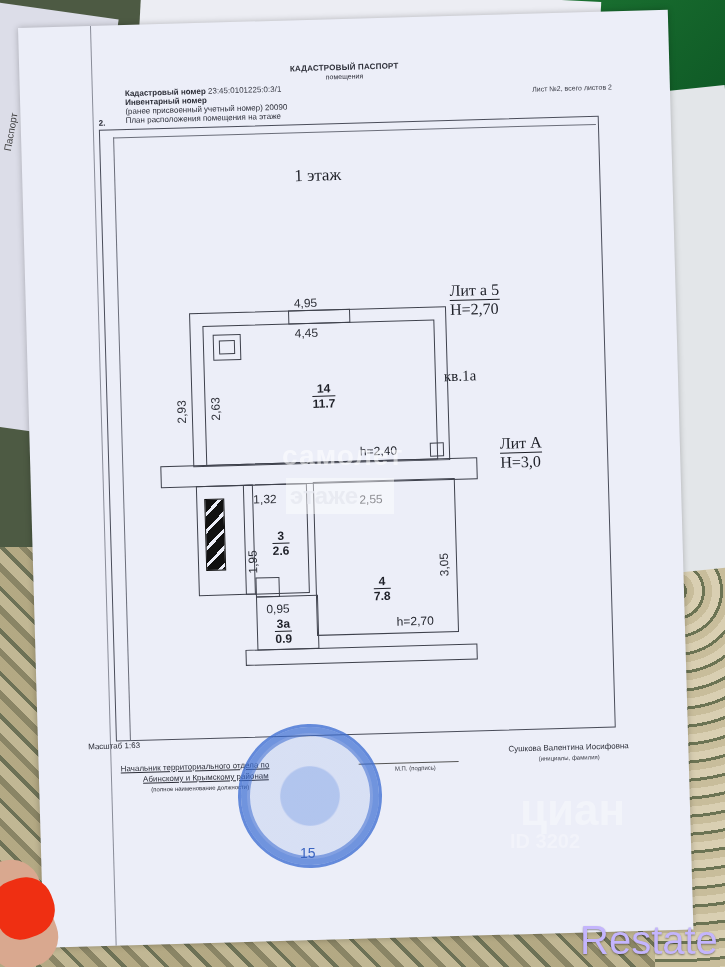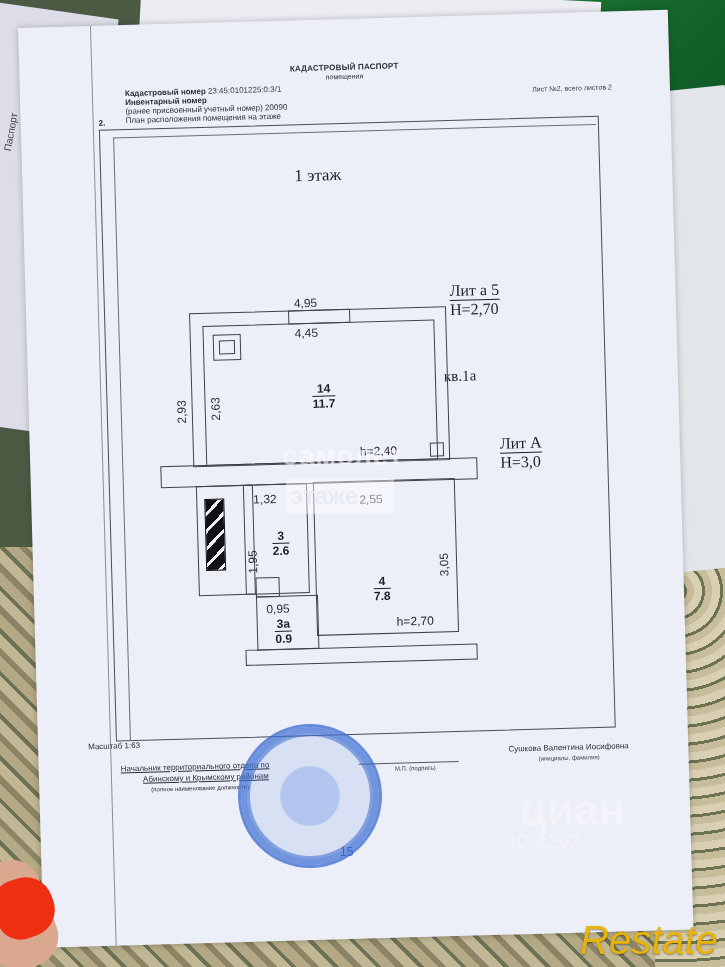--- a/index.html
+++ b/index.html
@@ -47,26 +47,26 @@
   .sig1{position:absolute;left:82px;top:738px;font-size:8px;color:#2c2e38;line-height:11px;}
   .sig1 .u{text-decoration:underline;}
   .sig1 .small{font-size:6px;padding-left:30px;}
   .sign-line{position:absolute;left:320px;top:745px;width:100px;border-bottom:1px solid #555;}
   .mp{position:absolute;left:356px;top:748px;font-size:6px;color:#3a3c46;}
   .person{position:absolute;left:470px;top:730px;font-size:8px;color:#2c2e38;}
   .person-sub{position:absolute;left:500px;top:742px;font-size:6px;color:#3a3c46;}
   .stamp{position:absolute;left:238px;top:724px;width:138px;height:138px;border-radius:50%;
        border:3px solid rgba(60,110,210,.75);box-shadow:inset 0 0 0 6px rgba(60,110,210,.25),inset 0 0 0 9px rgba(60,110,210,.55);
        background:radial-gradient(circle,rgba(70,120,220,.35) 0 30%,rgba(70,120,220,.12) 31% 100%);transform:rotate(-1.6deg);}
-  .stamp-num{position:absolute;left:300px;top:845px;font-size:12px;color:#3a64c0;margin-left:40px;}
+  .stamp-num{position:absolute;left:300px;top:845px;font-size:14px;color:#3a64c0;}
   .wm-samolet{position:absolute;left:282px;top:440px;font-size:28px;font-weight:bold;color:rgba(255,255,255,.55);letter-spacing:1px;}
   .wm-plus{position:absolute;left:286px;top:478px;width:108px;height:36px;background:rgba(255,255,255,.45);font-size:24px;font-weight:bold;color:rgba(230,232,240,.8);line-height:36px;padding-left:4px;box-sizing:border-box;}
   .wm-cian{position:absolute;left:520px;top:785px;font-size:44px;font-weight:bold;color:rgba(255,255,255,.35);}
   .wm-id{position:absolute;left:510px;top:830px;font-size:20px;font-weight:bold;color:rgba(255,255,255,.3);}
-  .restate{position:absolute;left:580px;top:918px;font-size:40px;color:#eab308;font-style:italic;font-family:"Liberation Sans",sans-serif;text-shadow:0 1px 2px rgba(0,0,0,.4);}
+  .restate{position:absolute;left:580px;top:918px;font-size:40px;color:#c4b5fd;font-family:"Liberation Sans",sans-serif;text-shadow:0 1px 2px rgba(0,0,0,.4);}
   .nail{position:absolute;left:-6px;top:878px;width:60px;height:60px;border-radius:40% 45% 45% 40%;background:#ef2f12;transform:rotate(-20deg);}
   .finger{position:absolute;left:-20px;top:860px;width:70px;height:110px;background:#d9a88f;border-radius:30px;transform:rotate(-20deg);}
   .fixture{position:absolute;border:1px solid #3e414c;}
 </style>
 </head>
 <body>
 
 <div class="bg-green"></div>
 <div class="bg-fabric"></div>
 <div class="bg-fabric2"></div>

